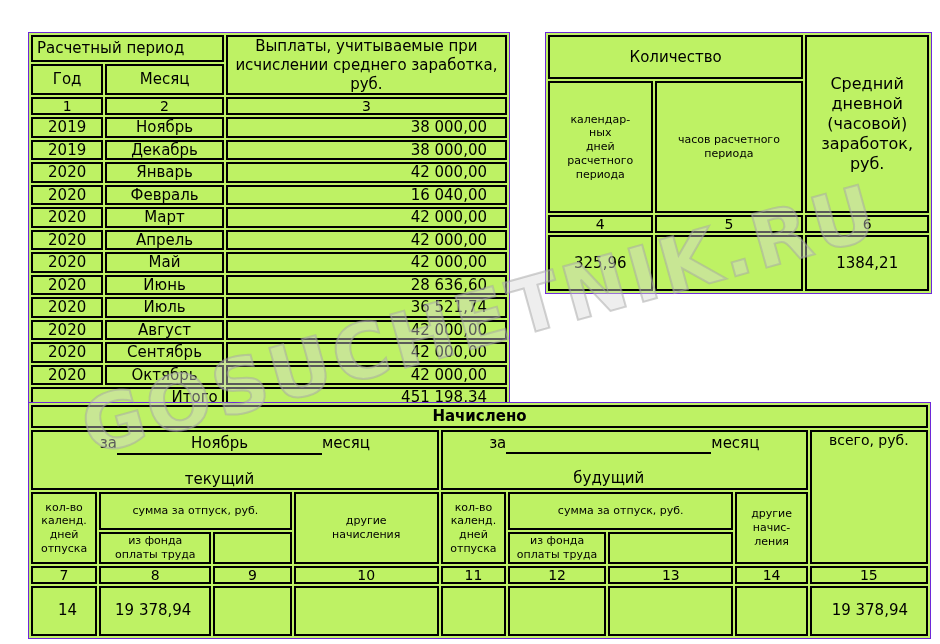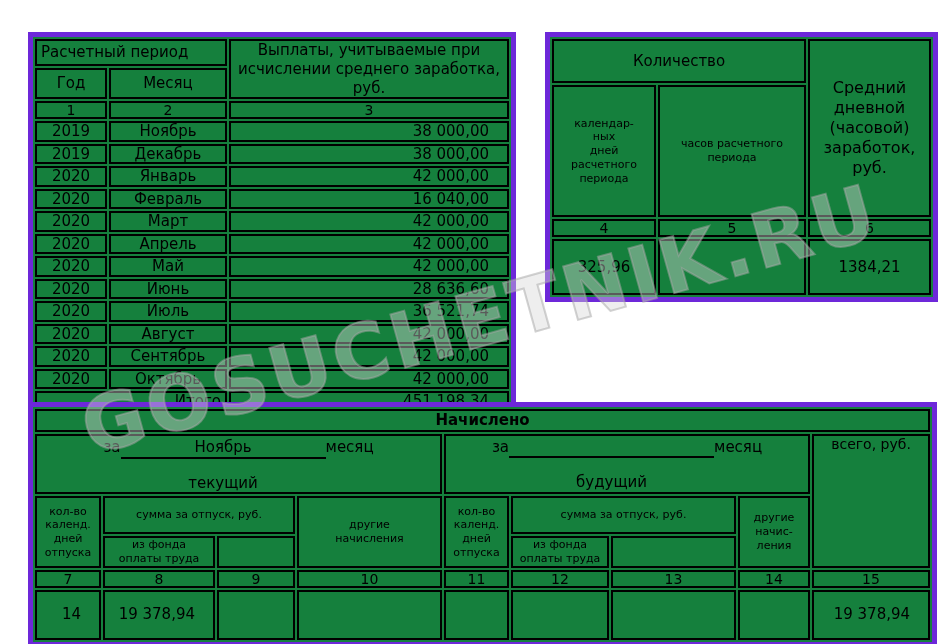--- a/index.html
+++ b/index.html
@@ -14,22 +14,22 @@
 
   .doc-title {
     position: absolute; top: 3px; left: 0; width: 940px;
     text-align: center; font-weight: bold; font-size: 16px;
   }
 
   table {
     position: absolute;
     border-collapse: separate;
     border-spacing: 2px;
-    border: 5px solid #6d28d9;
-    background: #15803d;
+    border: 1px solid #6d28d9;
+    background: #bef264;
     table-layout: fixed;
   }
   td {
     border: 2px solid #000;
     padding: 0 3px;
     font-size: 15px;
     text-align: center;
     vertical-align: middle;
     line-height: 1.25;
     overflow: hidden;

